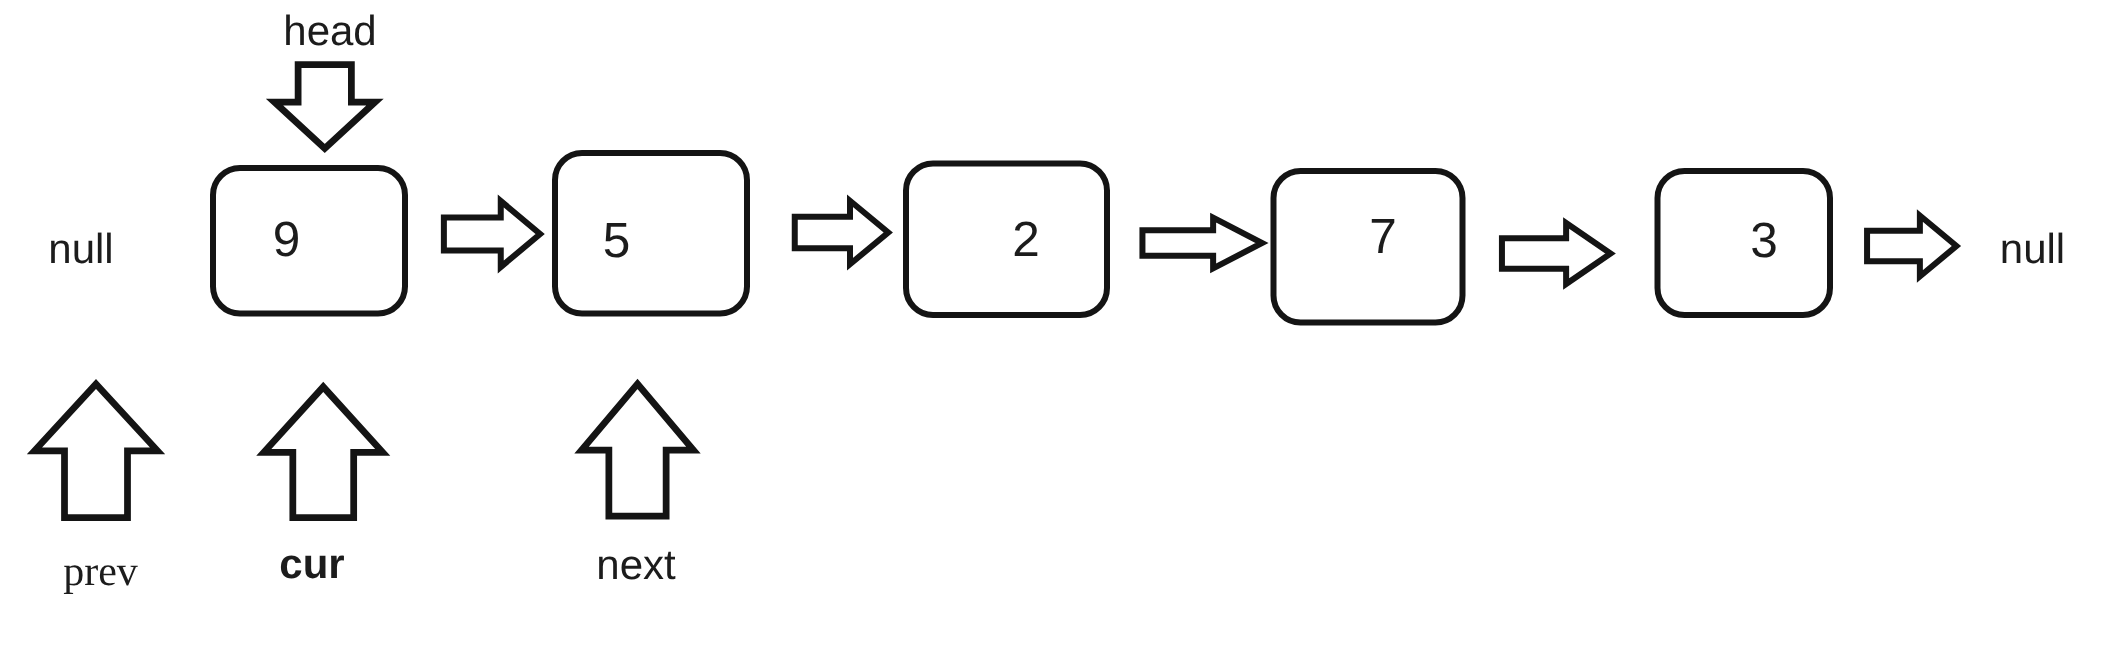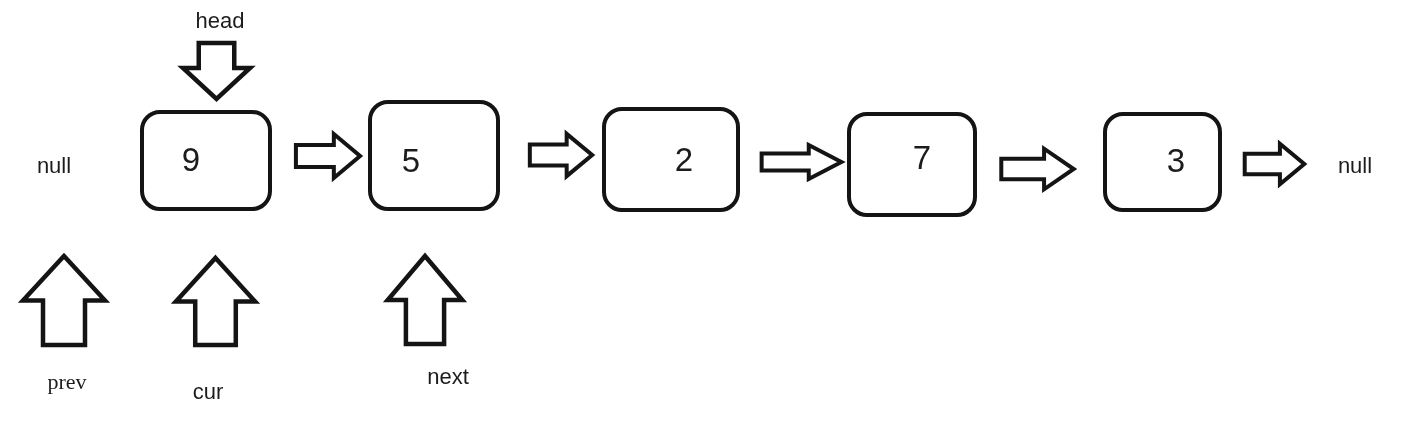--- a/index.html
+++ b/index.html
@@ -7,21 +7,21 @@
     position: relative;
     width: 1402px;
     height: 434px;
     background: #ffffff;
     font-family: "Liberation Sans", sans-serif;
     overflow: hidden;
   }
   .lbl {
     position: absolute;
     color: #1c1c1c;
-    font-size: 22px;
+    font-size: 28px;
     line-height: 30px;
     white-space: nowrap;
     transform: translateX(-50%);
   }
   .node {
     position: absolute;
     box-sizing: border-box;
     background: #ffffff;
     border: 4px solid #141414;
     border-radius: 20px;
@@ -100,23 +100,23 @@
     <svg class="arrow" style="left:20px; top:253px;" width="88" height="95" viewBox="0 0 88 96" preserveAspectRatio="none">
       <polygon points="44,3 85,48 65,48 65,93 23,93 23,48 3,48" stroke-width="4.5" vector-effect="non-scaling-stroke"></polygon>
     </svg>
     <div class="lbl" style="left:67px; top:367px;font-family:Liberation Serif, serif;">prev</div>
   </div>
 
   <div>
     <svg class="arrow" style="left:173px; top:255px;" width="85" height="93" viewBox="0 0 88 96" preserveAspectRatio="none">
       <polygon points="44,3 85,48 65,48 65,93 23,93 23,48 3,48" stroke-width="4.5" vector-effect="non-scaling-stroke"></polygon>
     </svg>
-    <div class="lbl" style="left:208px; top:377px;">cur</div>
+    <div class="lbl" style="left:208px; top:361px;font-weight:bold;">cur</div>
   </div>
 
   <div>
     <svg class="arrow" style="left:385px; top:253px;" width="80" height="94" viewBox="0 0 88 96" preserveAspectRatio="none">
       <polygon points="44,3 85,48 65,48 65,93 23,93 23,48 3,48" stroke-width="4.5" vector-effect="non-scaling-stroke"></polygon>
     </svg>
-    <div class="lbl" style="left:424px; top:362px;margin-left:24px;">next</div>
+    <div class="lbl" style="left:424px; top:362px;">next</div>
   </div>
 
 </div>
 
 </body></html>

